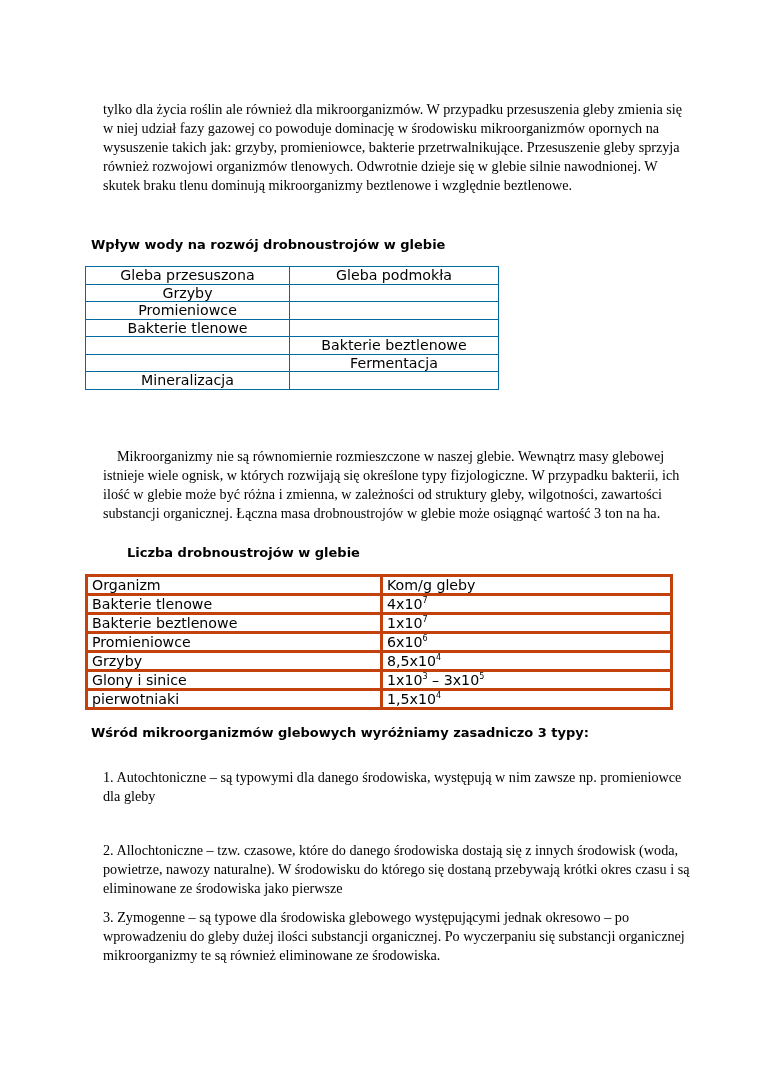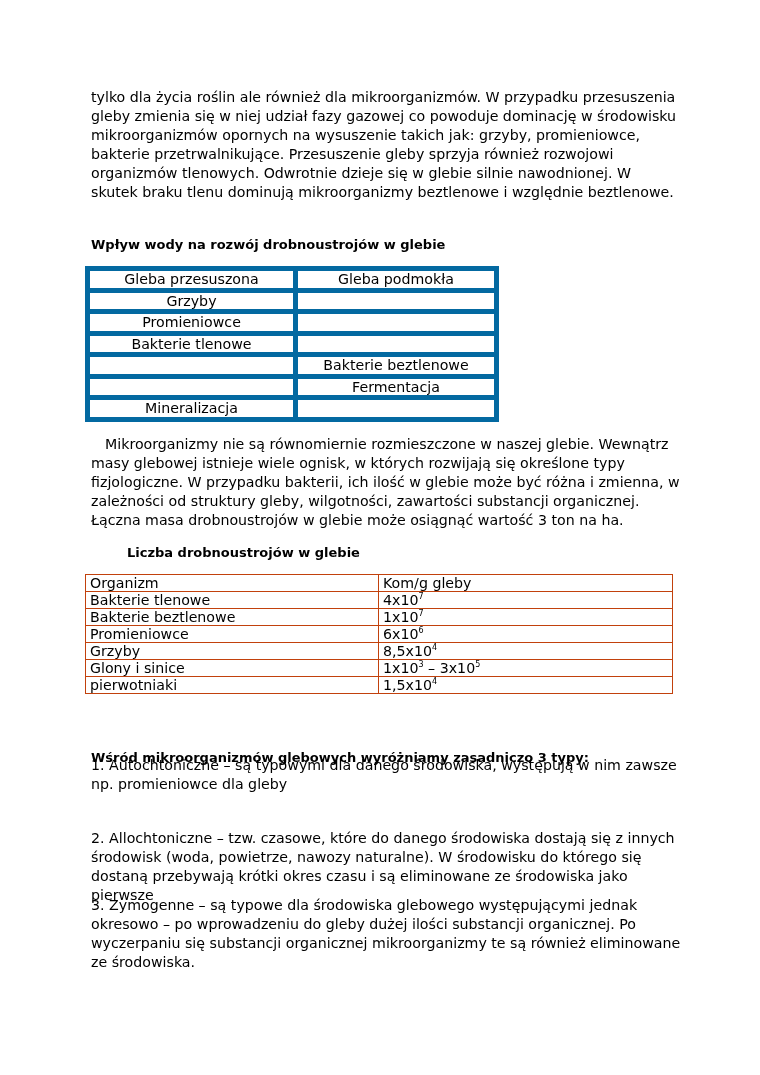--- a/index.html
+++ b/index.html
@@ -1,24 +1,24 @@
 <!DOCTYPE html>
 <html><head>
 <meta charset="utf-8">
 <style>
   html, body { margin: 0; padding: 0; background: #ffffff; }
   body { width: 760px; height: 1075px; position: relative; overflow: hidden;
          font-family: "DejaVu Sans", sans-serif; color: #000; font-size: 14.2px; }
-  p { margin: 0; line-height: 19px; }
+  p { margin: 12px; line-height: 19px; font-family: Liberation Serif, serif; }
   h3 { font-size: 13px; font-weight: bold; margin: 0; line-height: 19px; }
   .t1 { position: absolute; left: 85px; top: 266px; border-collapse: collapse; width: 414px; }
-  .t1 td { border: 5px solid #0369a1; text-align: center; padding: 0; line-height: 16.5px; font-size: 14.2px; height: 16px; vertical-align: top; }
+  .t1 td { border: 1px solid #0369a1; text-align: center; padding: 0; line-height: 16.5px; font-size: 14.2px; height: 16px; vertical-align: top; }
   .t1 td.c1 { width: 203px; }
   .t2 { position: absolute; left: 85px; top: 574px; border-collapse: collapse; width: 588px; }
-  .t2 td { border: 1px solid #c2410c; padding: 0 4px; line-height: 16px; font-size: 14.2px; height: 16px; }
+  .t2 td { border: 3px solid #c2410c; padding: 0 4px; line-height: 16px; font-size: 14.2px; height: 16px; }
   .t2 td.c1 { width: 284px; }
   sup { font-size: 8px; vertical-align: 6px; line-height: 0; }
   .abs { position: absolute; left: 91px; width: 590px; }
 </style>
 </head>
 <body>
 
 <p class="abs" style="top:88px;">tylko dla życia roślin ale również dla mikroorganizmów. W przypadku przesuszenia gleby zmienia się w niej udział fazy gazowej co powoduje dominację w środowisku mikroorganizmów opornych na wysuszenie takich jak: grzyby, promieniowce, bakterie przetrwalnikujące. Przesuszenie gleby sprzyja również rozwojowi organizmów tlenowych. Odwrotnie dzieje się w glebie silnie nawodnionej. W skutek braku tlenu dominują mikroorganizmy beztlenowe i względnie beztlenowe.</p>
 
 <h3 class="abs" style="top:235px;">Wpływ wody na rozwój drobnoustrojów w glebie</h3>
@@ -86,17 +86,17 @@
     <td class="c1">Glony i sinice</td>
     <td><span>1x10</span><sup>3</sup><span> – 3x10</span><sup>5</sup></td>
   </tr>
   <tr>
     <td class="c1">pierwotniaki</td>
     <td><span>1,5x10</span><sup>4</sup></td>
   </tr>
 </tbody>
   </table>
 
-<h3 class="abs" style="top:723px;margin-top:25px;">Wśród mikroorganizmów glebowych wyróżniamy zasadniczo 3 typy:</h3>
+<h3 class="abs" style="top:723px;">Wśród mikroorganizmów glebowych wyróżniamy zasadniczo 3 typy:</h3>
 
 <p class="abs" style="top:756px;">1. Autochtoniczne – są typowymi dla danego środowiska, występują w nim zawsze np. promieniowce dla gleby</p>
 <p class="abs" style="top:829px;">2. Allochtoniczne – tzw. czasowe, które do danego środowiska dostają się z innych środowisk (woda, powietrze, nawozy naturalne). W środowisku do którego się dostaną przebywają krótki okres czasu i są eliminowane ze środowiska jako pierwsze</p>
 <p class="abs" style="top:896px;">3. Zymogenne – są typowe dla środowiska glebowego występującymi jednak okresowo – po wprowadzeniu do gleby dużej ilości substancji organicznej. Po wyczerpaniu się substancji organicznej mikroorganizmy te są również eliminowane ze środowiska.</p>
 
 </body></html>

